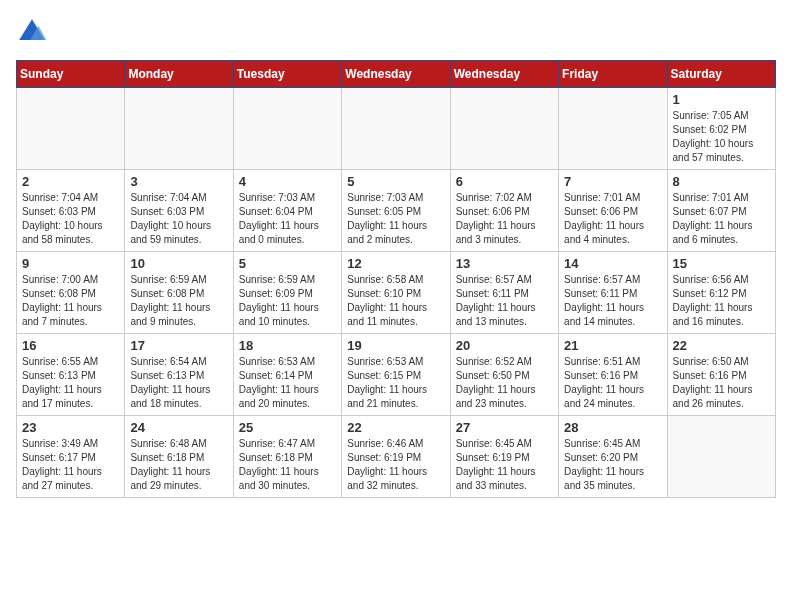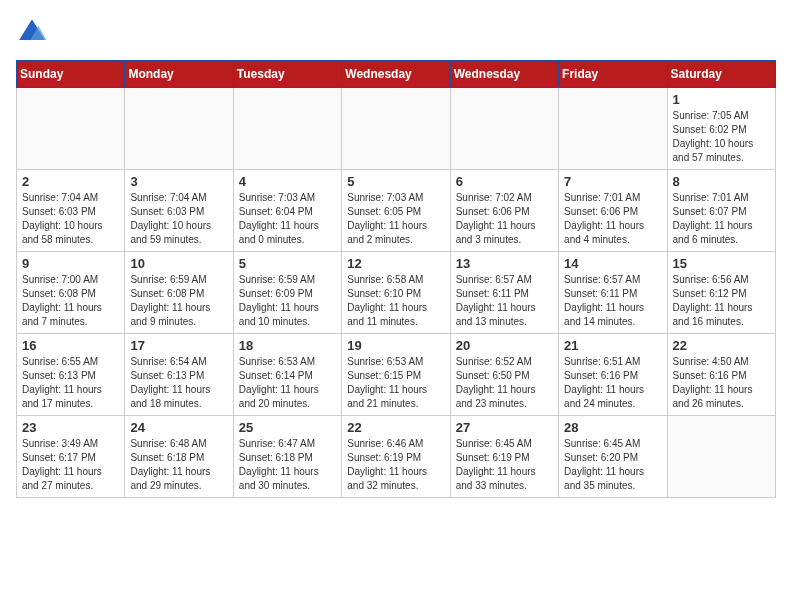--- a/index.html
+++ b/index.html
@@ -249,21 +249,21 @@
 Daylight: 11 hours and 23 minutes.</div>
         </td>
         <td>
           <span class="day-num">21</span>
           <div class="day-info">Sunrise: 6:51 AM
 Sunset: 6:16 PM
 Daylight: 11 hours and 24 minutes.</div>
         </td>
         <td>
           <span class="day-num">22</span>
-          <div class="day-info">Sunrise: 4:50 AM
+          <div class="day-info">Sunrise: 6:50 AM
 Sunset: 6:16 PM
 Daylight: 11 hours and 26 minutes.</div>
         </td>
       </tr>
       <tr>
         <td>
           <span class="day-num">23</span>
           <div class="day-info">Sunrise: 3:49 AM
 Sunset: 6:17 PM
 Daylight: 11 hours and 27 minutes.</div>

